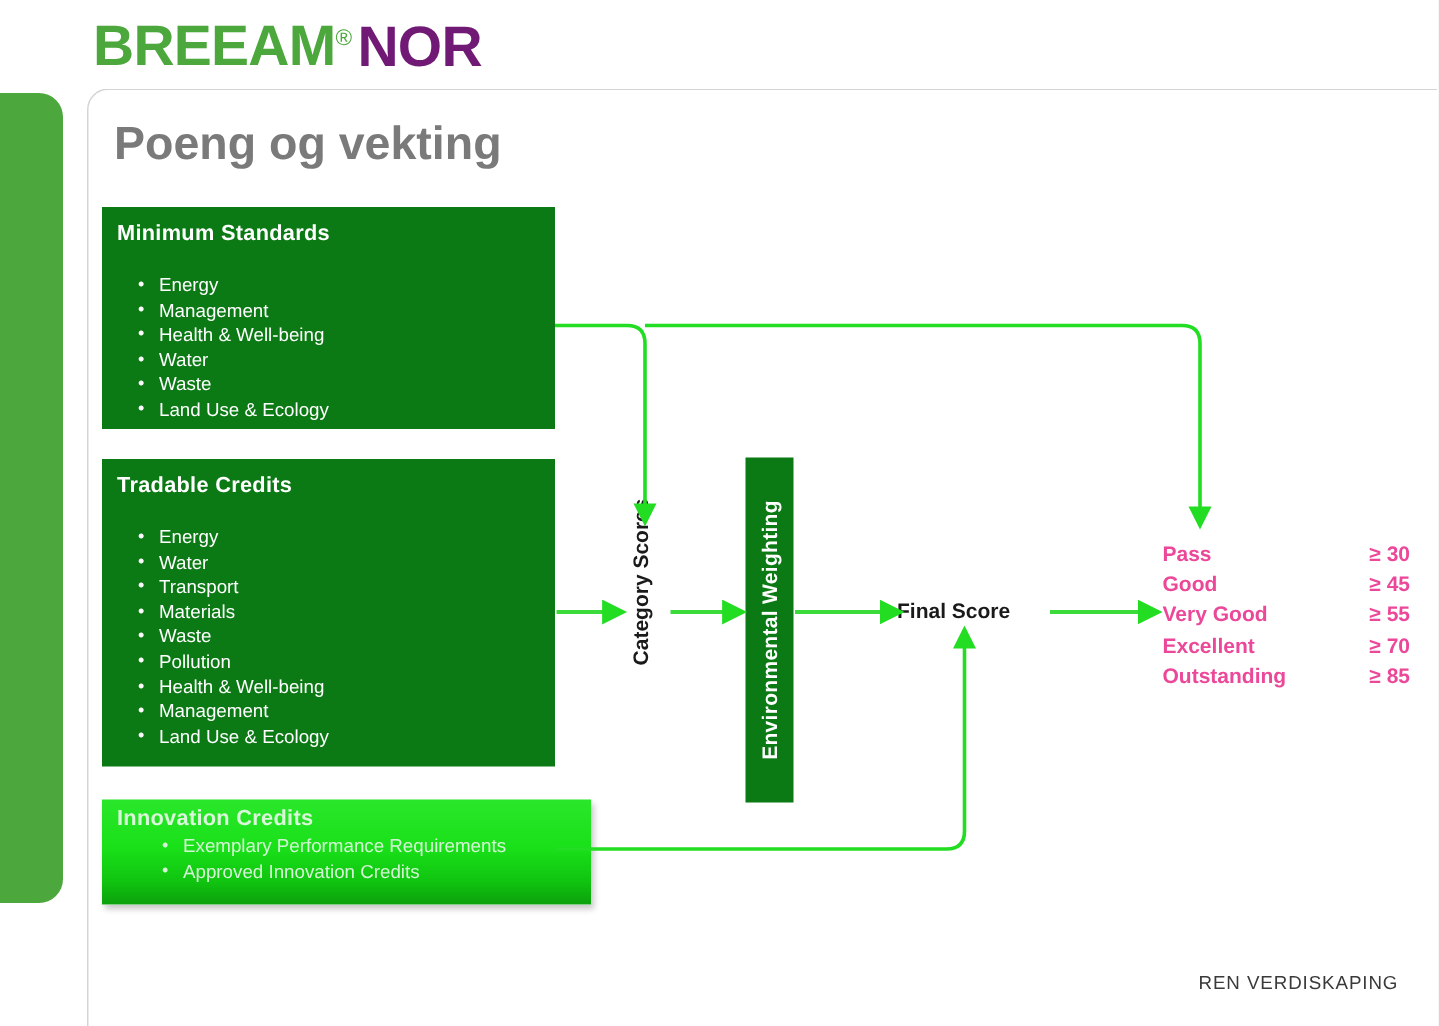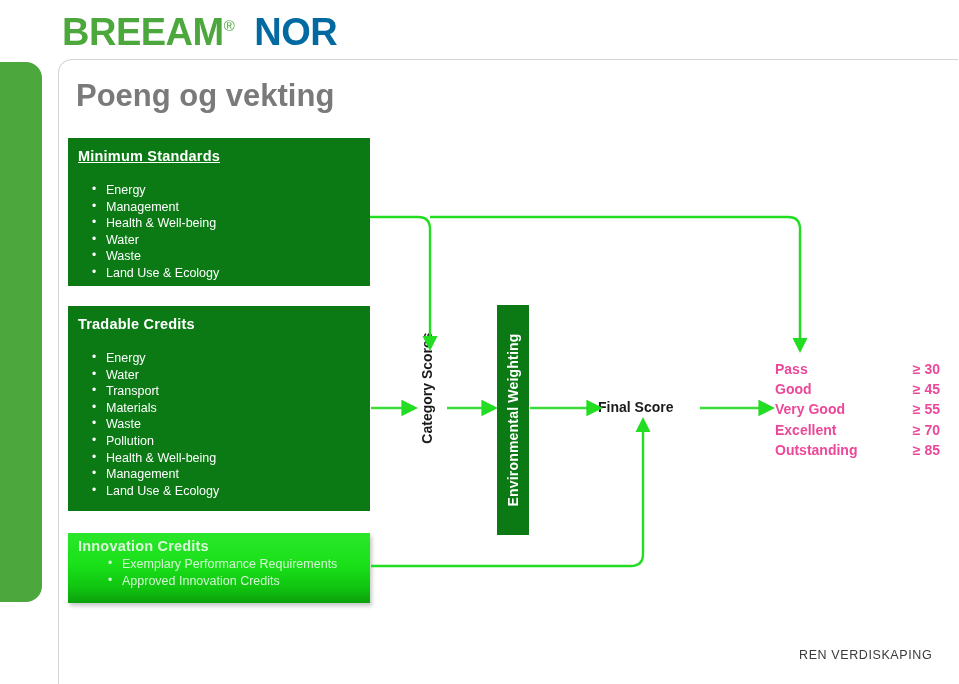--- a/index.html
+++ b/index.html
@@ -30,21 +30,21 @@
     line-height: 44px;
     white-space: nowrap;
   }
   #logo .breeam { color: #4CA83C; }
   #logo .reg {
     font-size: 15px;
     vertical-align: super;
     color: #4CA83C;
     font-weight: normal;
   }
-  #logo .nor { color: #0369a1; margin-left: 20px; }
+  #logo .nor { color: #701a75; margin-left: 4px; }
 
   
   #frame {
     position: absolute;
     left: 58px;
     top: 59px;
     width: 900px;
     height: 625px;
     border: 1px solid #d4d4d4;
     border-top-left-radius: 14px;
@@ -119,37 +119,37 @@
     color: #ffffff;
   }
 
   #box-min {
     left: 68px;
     top: 138px;
     width: 302px;
     height: 148px;
     padding: 8px 0 0 0;
   }
-  #box-min .box-title { margin: 2px 16px 0 10px; text-decoration: underline; }
+  #box-min .box-title { margin: 2px 16px 0 10px; }
   #box-min ul { margin-top: 18px; }
 
   #box-trad {
     left: 68px;
     top: 306px;
     width: 302px;
     height: 205px;
     padding: 8px 0 0 0;
   }
   #box-trad .box-title { margin: 2px 0 0 10px; }
   #box-trad ul { margin-top: 18px; }
 
   #box-inno {
     left: 68px;
     top: 533px;
-    width: 302px;
+    width: 326px;
     height: 70px;
     background: linear-gradient(180deg, #2BE62B 0%, #19E119 45%, #10C410 78%, #0CA00C 100%);
     padding: 5px 0 2px 0;
     box-shadow: 2px 3px 4px rgba(0,0,0,0.22);
   }
   #box-inno .box-title {
     margin: 0 0 0 10px;
     color: #d9f7d9;
     font-size: 14.5px;
   }

